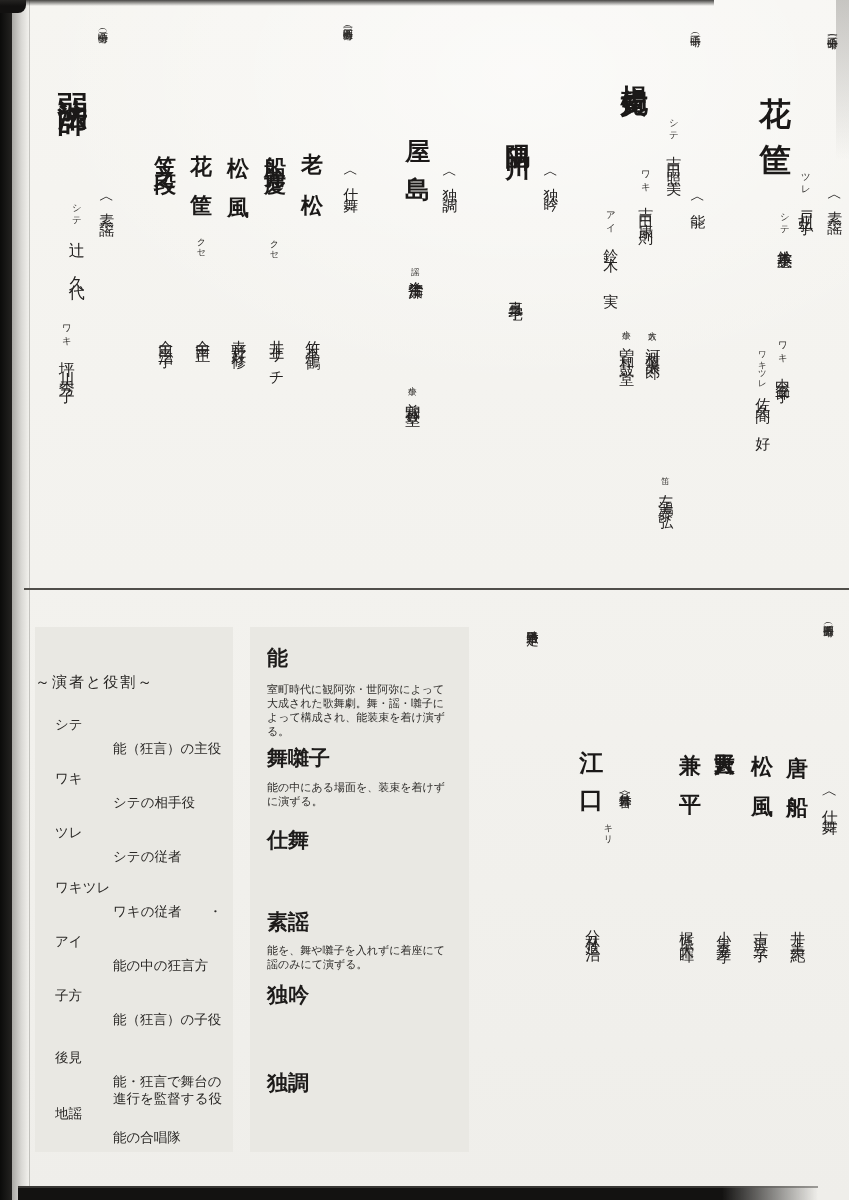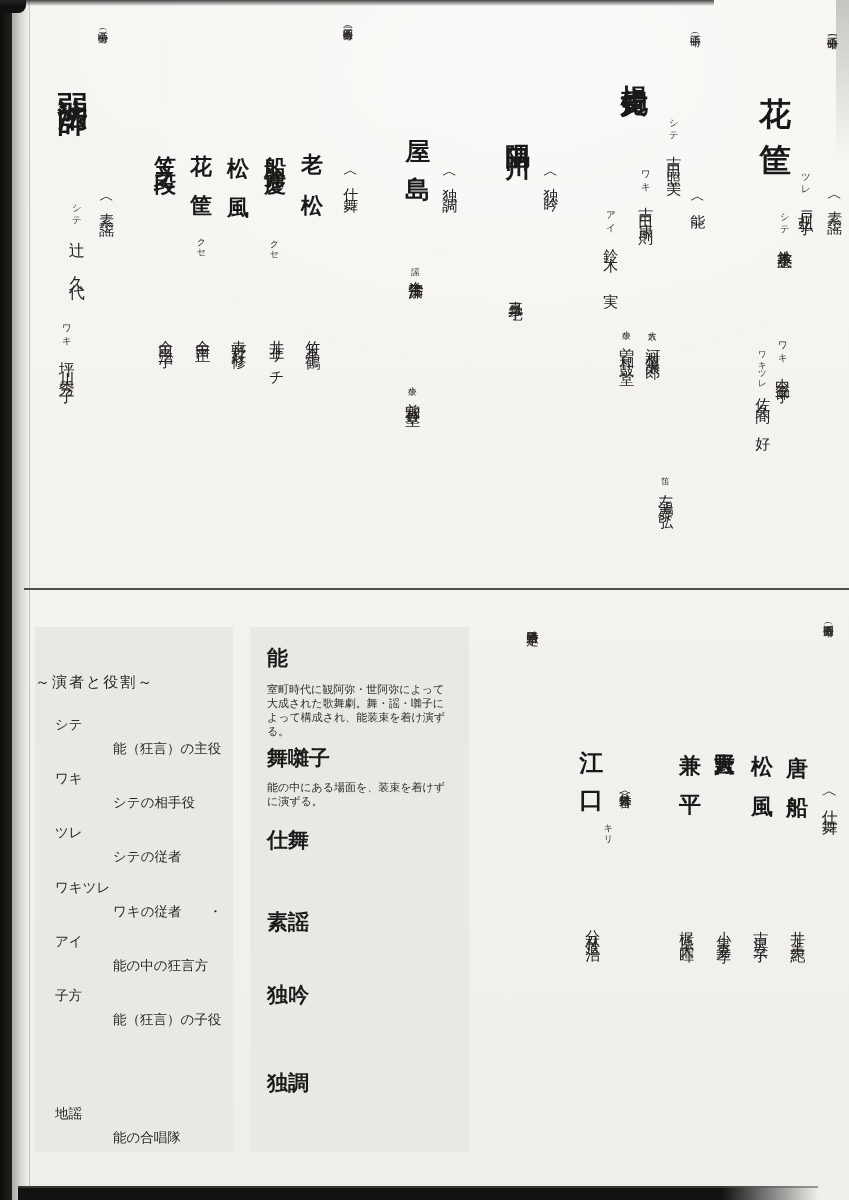--- a/index.html
+++ b/index.html
@@ -140,30 +140,36 @@
         <span class="rb-desc">ワキの従者　　・</span>
       </div>
     <div class="rb-row" style="top:306px">
         <span class="rb-term">アイ</span>
         <span class="rb-desc">能の中の狂言方</span>
       </div>
     <div class="rb-row" style="top:360px">
         <span class="rb-term">子方</span>
         <span class="rb-desc">能（狂言）の子役</span>
       </div>
+    <div class="rb-row" style="top:422px">
+        <span class="rb-term">後見</span>
+        <span class="rb-desc">能・狂言で舞台の
+進行を監督する役</span>
+      </div>
     <div class="rb-row" style="top:478px">
         <span class="rb-term">地謡</span>
         <span class="rb-desc">能の合唱隊</span>
       </div>
   </div>
 
   <div class="graybox" style="left:250px;top:627px;width:219px;height:525px">
     <div class="gb-head" style="top:19px">能</div>
     <div class="gb-desc" style="top:55px">室町時代に観阿弥・世阿弥によって大成された歌舞劇。舞・謡・囃子によって構成され、能装束を着け演ずる。</div>
     <div class="gb-head" style="top:119px">舞囃子</div>
     <div class="gb-desc" style="top:153px">能の中にある場面を、装束を着けずに演ずる。</div>
     <div class="gb-head" style="top:201px">仕舞</div>
     <div class="gb-head" style="top:283px">素謡</div>
+    <div class="gb-desc" style="top:316px">能を、舞や囃子を入れずに着座にて謡のみにて演ずる。</div>
     <div class="gb-head" style="top:356px">独吟</div>
     <div class="gb-head" style="top:444px">独調</div>
   </div>
 
 </div>
 
 </body></html>

